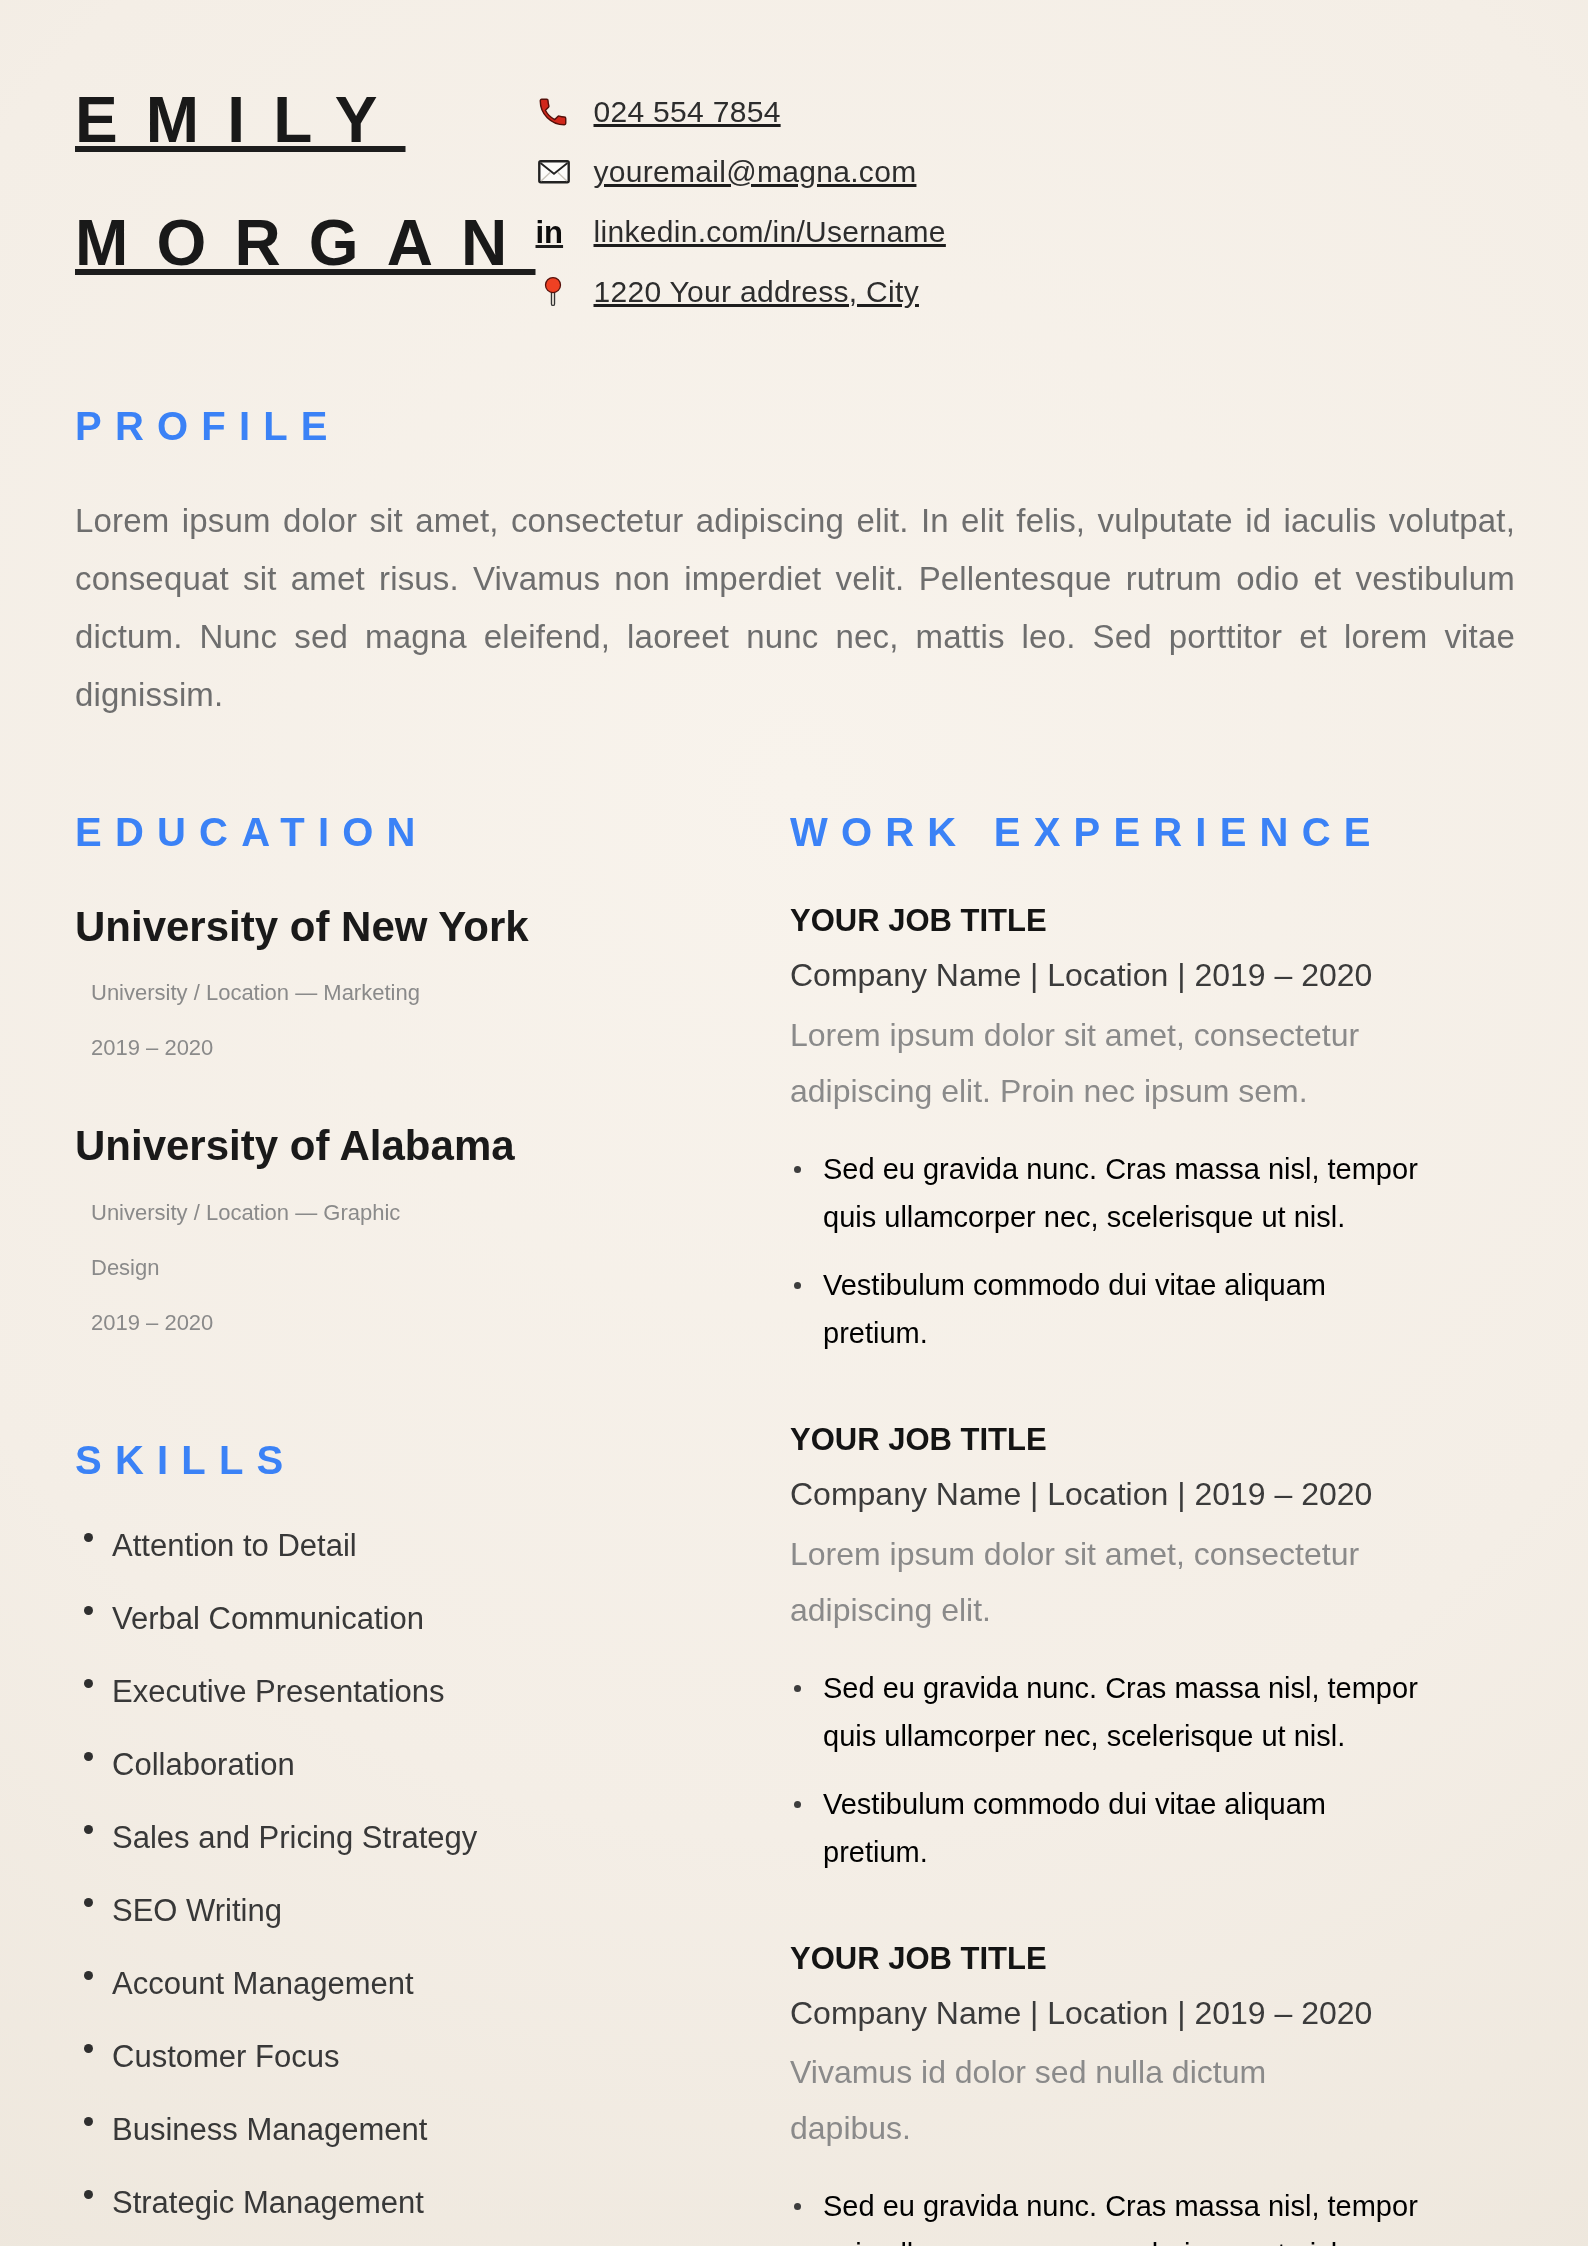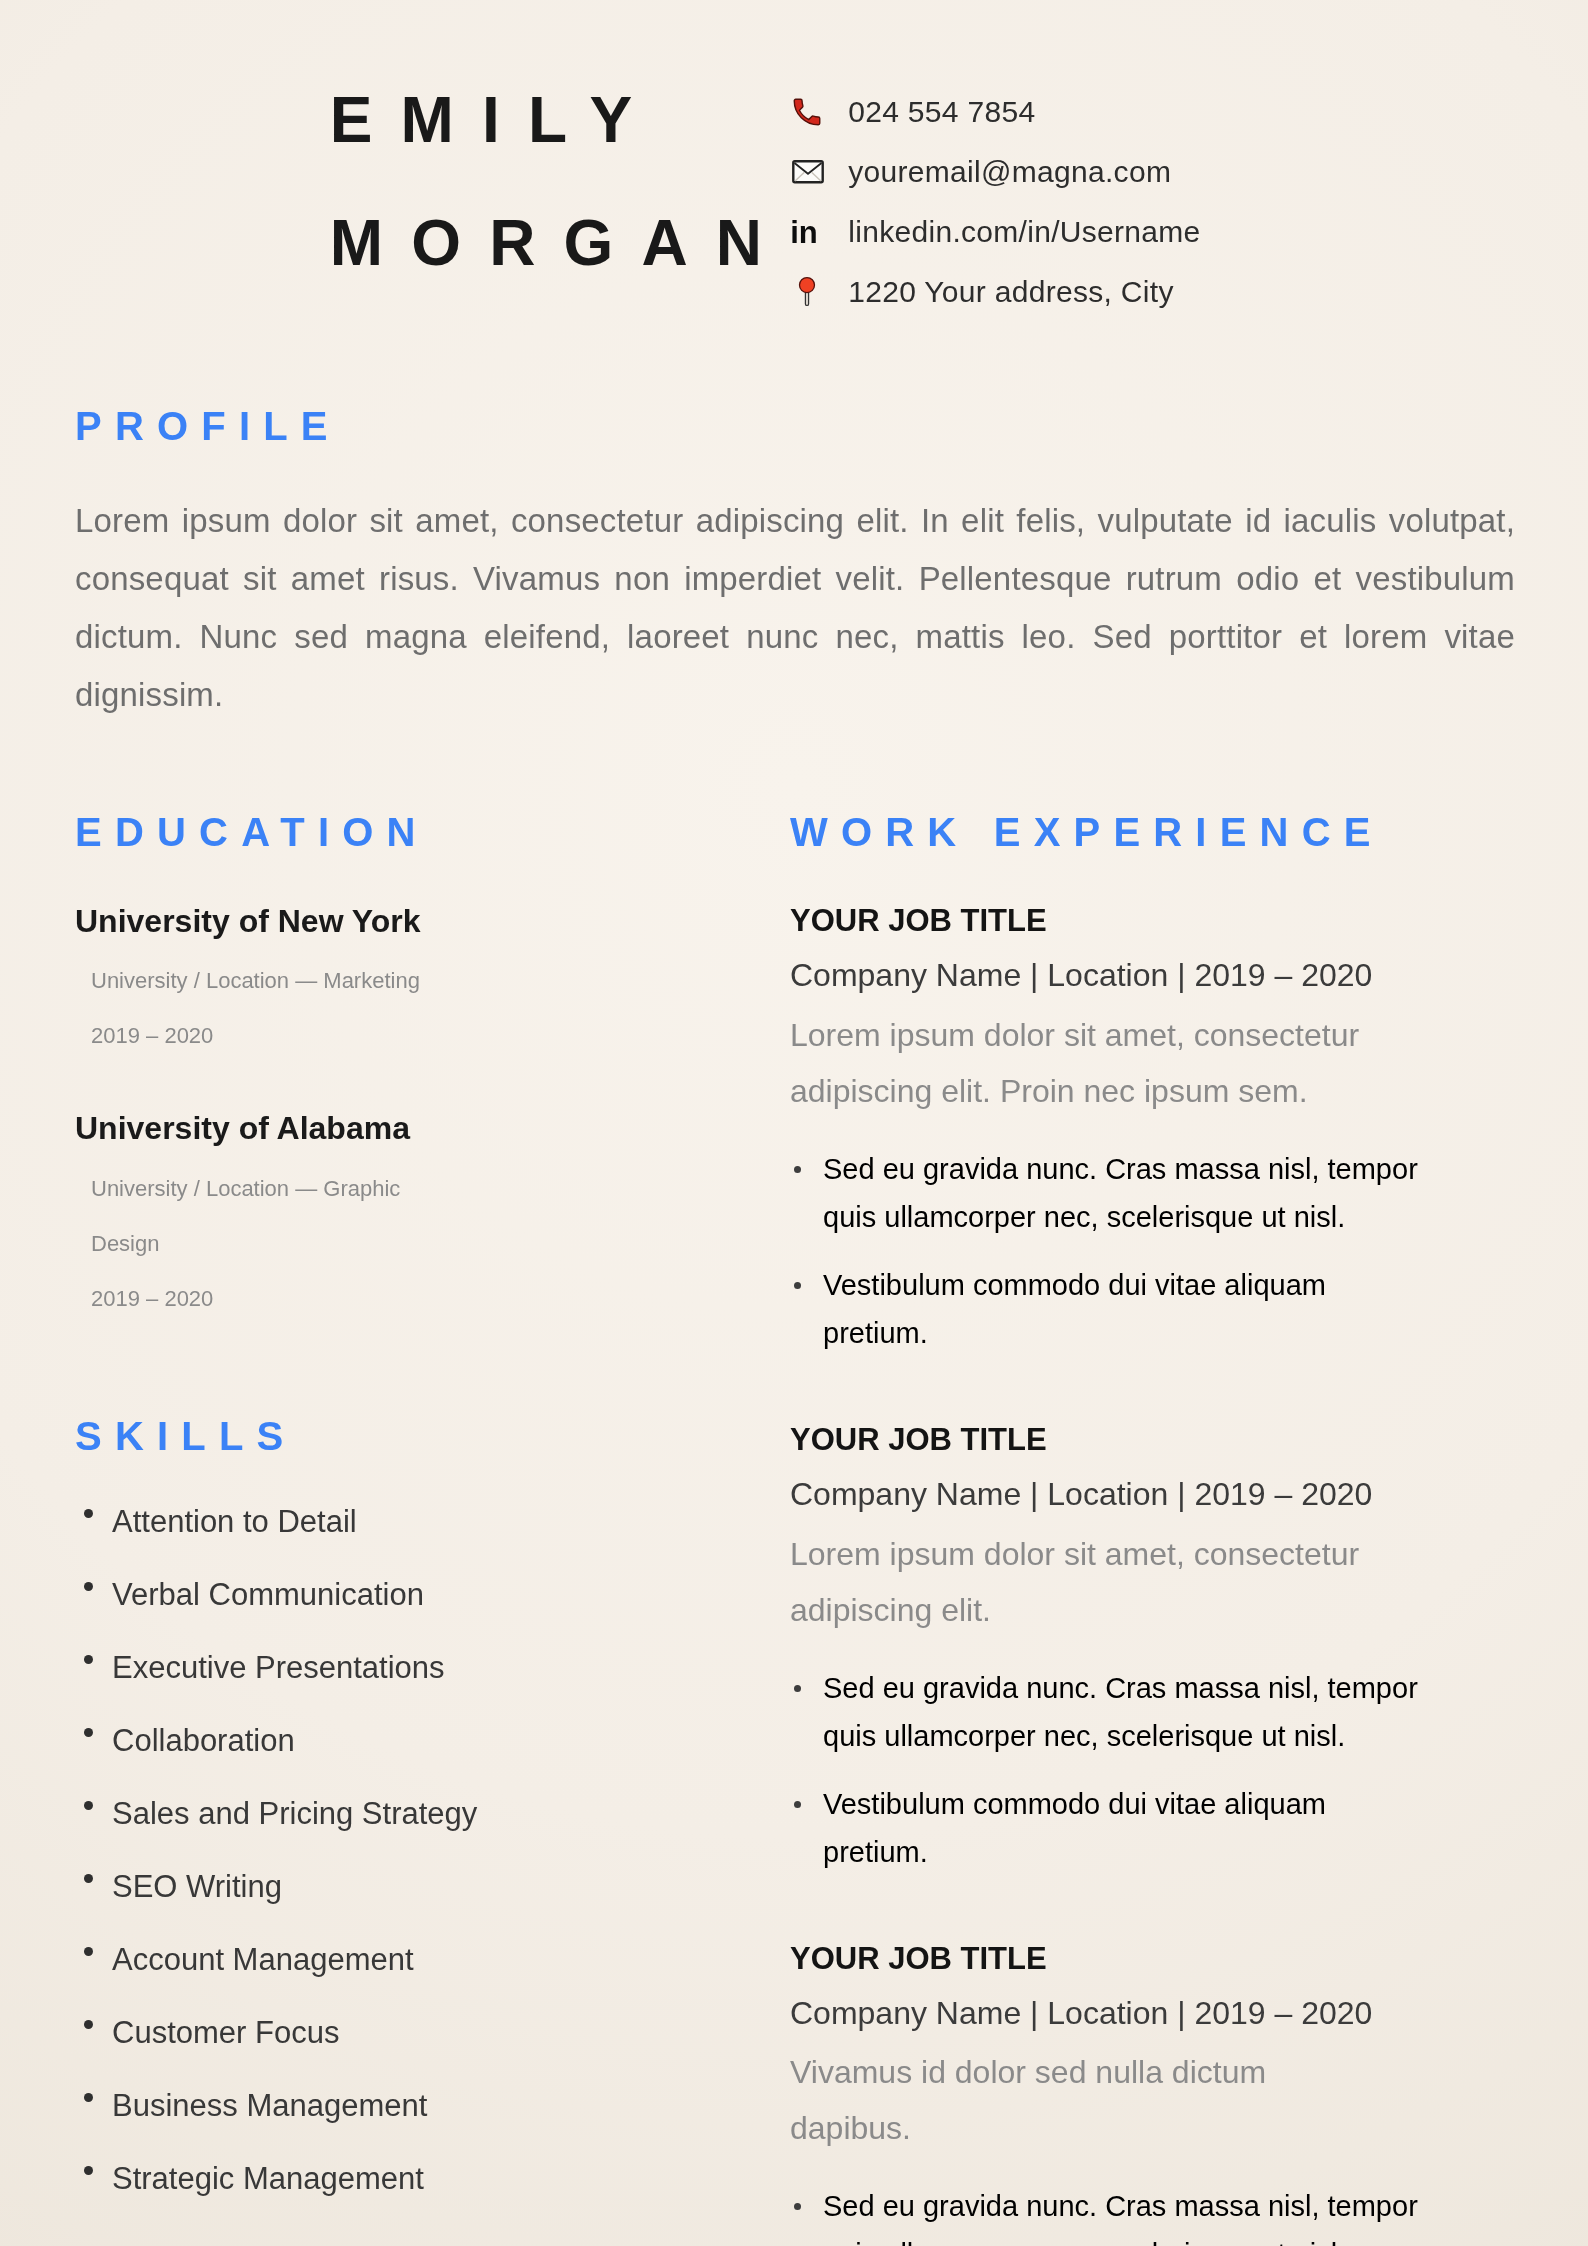--- a/index.html
+++ b/index.html
@@ -5,21 +5,21 @@
   html,body{margin:0;padding:0;}
   body{
     width:1588px;height:2246px;overflow:hidden;
     font-family:"Liberation Sans","DejaVu Sans",sans-serif;
     background:radial-gradient(115% 85% at 50% 35%, #f8f3ec 0%, #f4eee6 55%, #ece5da 100%);
     color:#1d1d1d;
   }
   .page{box-sizing:border-box;width:1588px;height:2246px;padding:88px 73px 0 75px;}
 
   
-  .header{display:flex;justify-content:center;align-items:flex-start;}
+  .header{display:flex;justify-content:flex-start;align-items:flex-start;text-decoration:underline;}
   .name{font-size:64px;font-weight:800;letter-spacing:0.44em;line-height:1;color:#191919;}
   .name .line{white-space:nowrap;}
   .name .line + .line{margin-top:59px;}
   .contact{margin-top:6px;min-width:470px;}
   .contact-row{display:flex;align-items:center;gap:16px;height:36px;margin-bottom:24px;}
   .contact-icon{width:42px;display:flex;justify-content:flex-start;align-items:center;flex:0 0 42px;}
   .contact-text{font-size:30px;color:#2d2d2d;letter-spacing:0.01em;}
   .in-mark{font-weight:800;font-size:31px;color:#0d0d0d;line-height:1;}
 
   
@@ -33,21 +33,21 @@
   }
 
   
   .columns{display:flex;margin-top:88px;}
   .col-left{width:635px;flex:0 0 635px;}
   .col-right{flex:1;margin-left:80px;}
 
   
   .edu-entry{margin-top:50px;}
   .edu-entry.second{margin-top:46px;}
-  .edu-school{font-size:32px;font-weight:700;color:#1a1a1a;margin-bottom:13px;line-height:1.2;}
+  .edu-school{font-size:42px;font-weight:700;color:#1a1a1a;margin-bottom:13px;line-height:1.2;}
   .edu-detail,.edu-dates{font-size:22px;color:#8a8a8a;line-height:55px;white-space:pre-line;margin-left:16px;}
 
   
   .skills-heading{margin-top:90px;}
   .skills-list{list-style:none;margin:50px 0 0 0;padding:0;}
   .skills-list li{
     position:relative;padding-left:37px;margin-bottom:42px;
     font-size:31px;line-height:31px;color:#383838;
   }
   .skills-list li::before{

